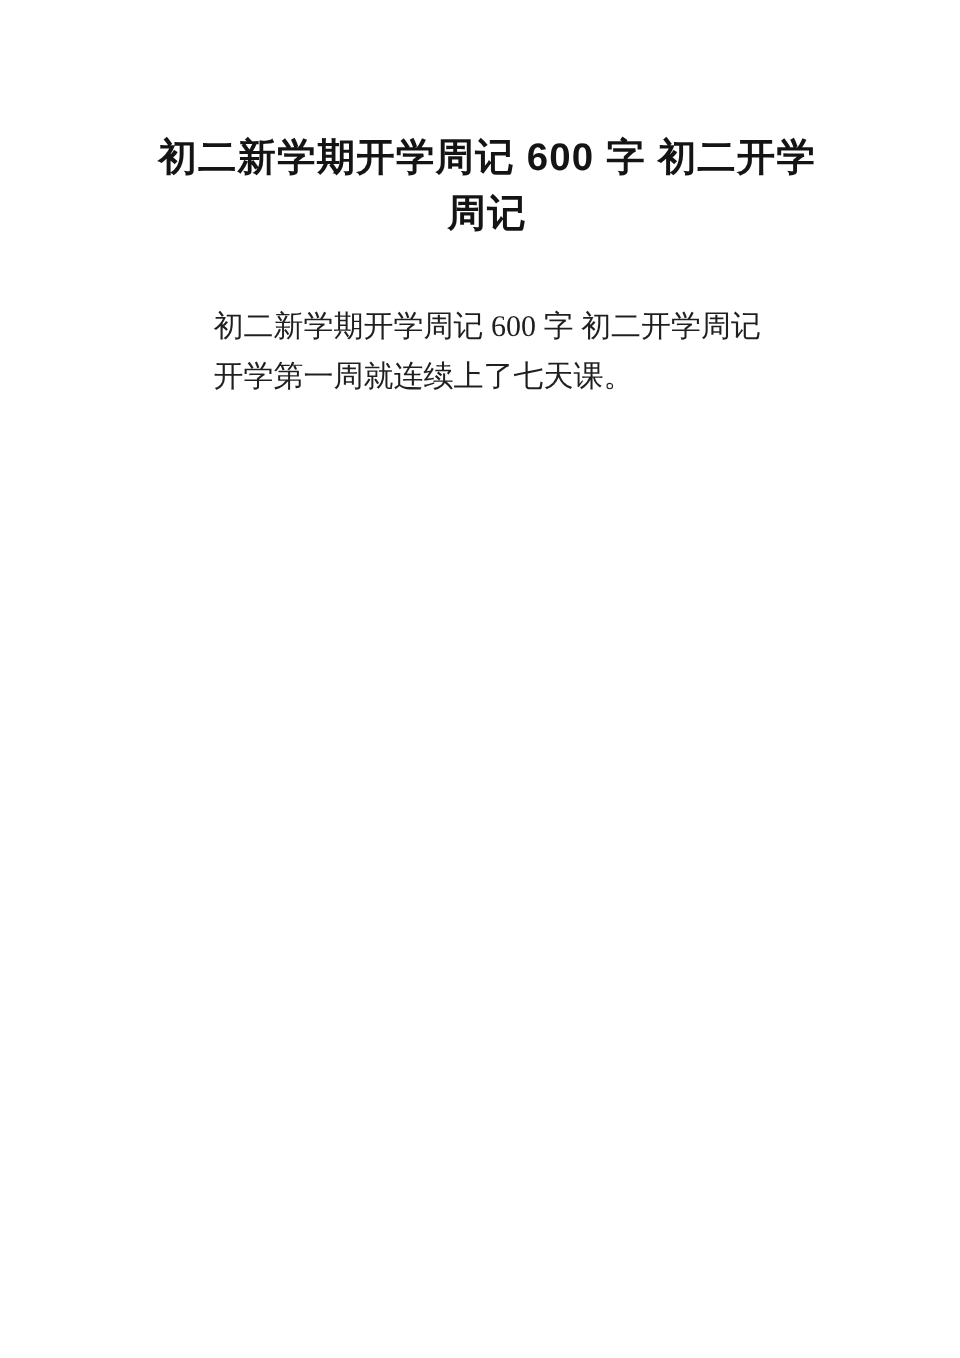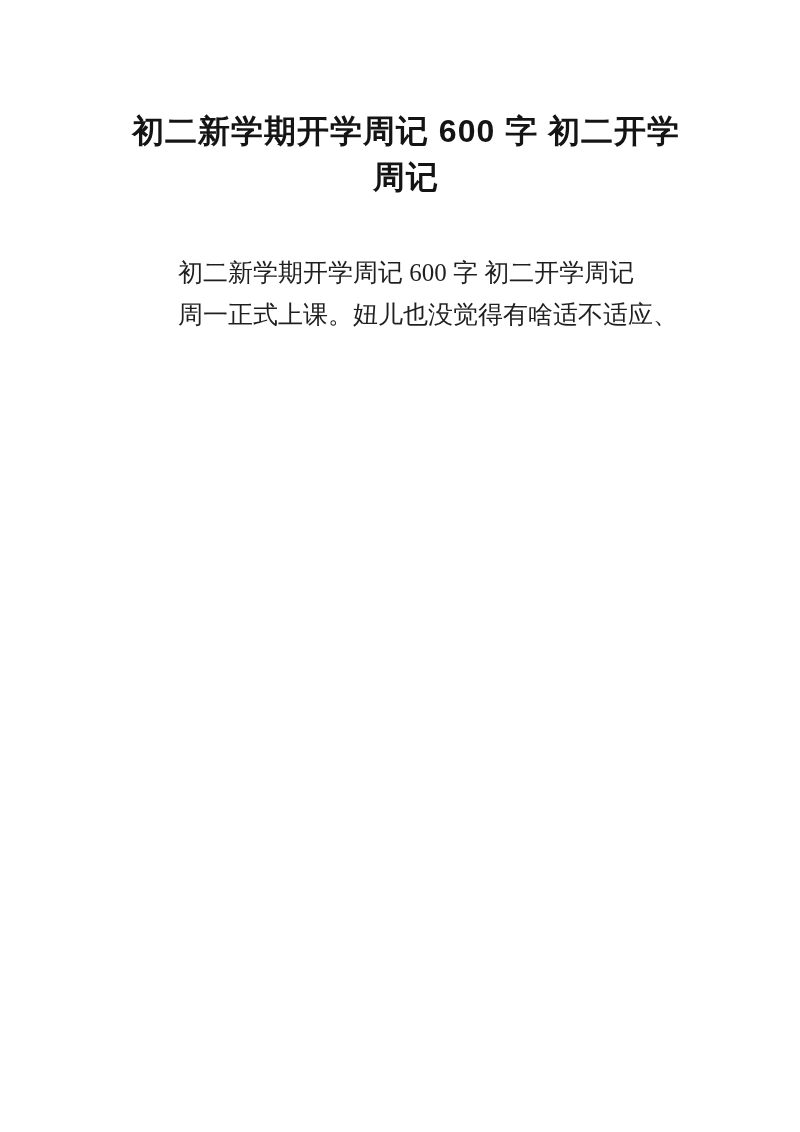--- a/index.html
+++ b/index.html
@@ -40,15 +40,15 @@
   }
 </style>
 </head>
 <body>
 
 <div class="page">
   <h1 class="doc-title">初二新学期开学周记 600 字 初二开学周记</h1>
 
   <div class="doc-body">
     <p>初二新学期开学周记 600 字 初二开学周记</p>
-    <p>周一正式上课。妞儿也没觉得有啥适不适应、</p>
+    <p>开学第一周就连续上了七天课。</p>
   </div>
 </div>
 
 </body></html>

